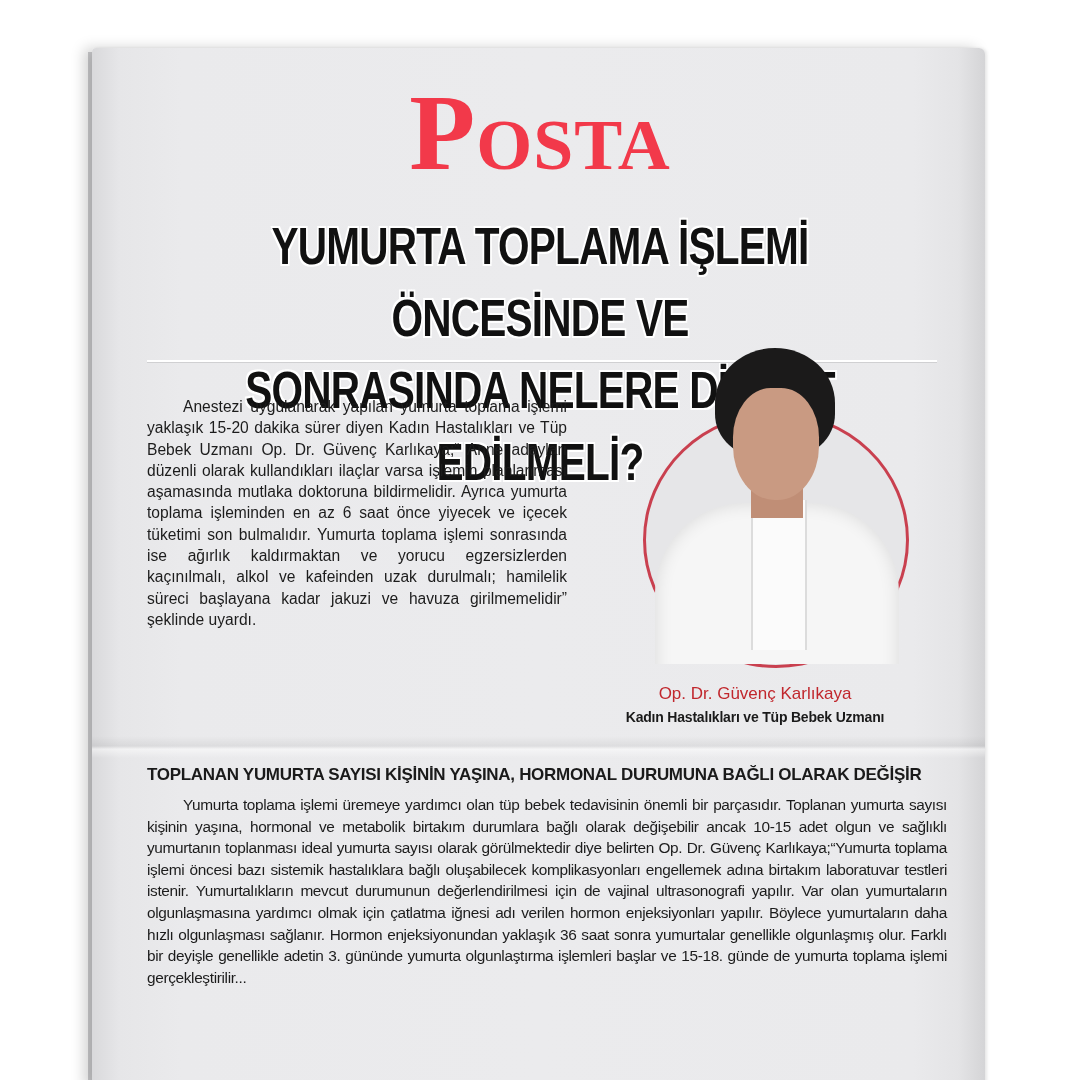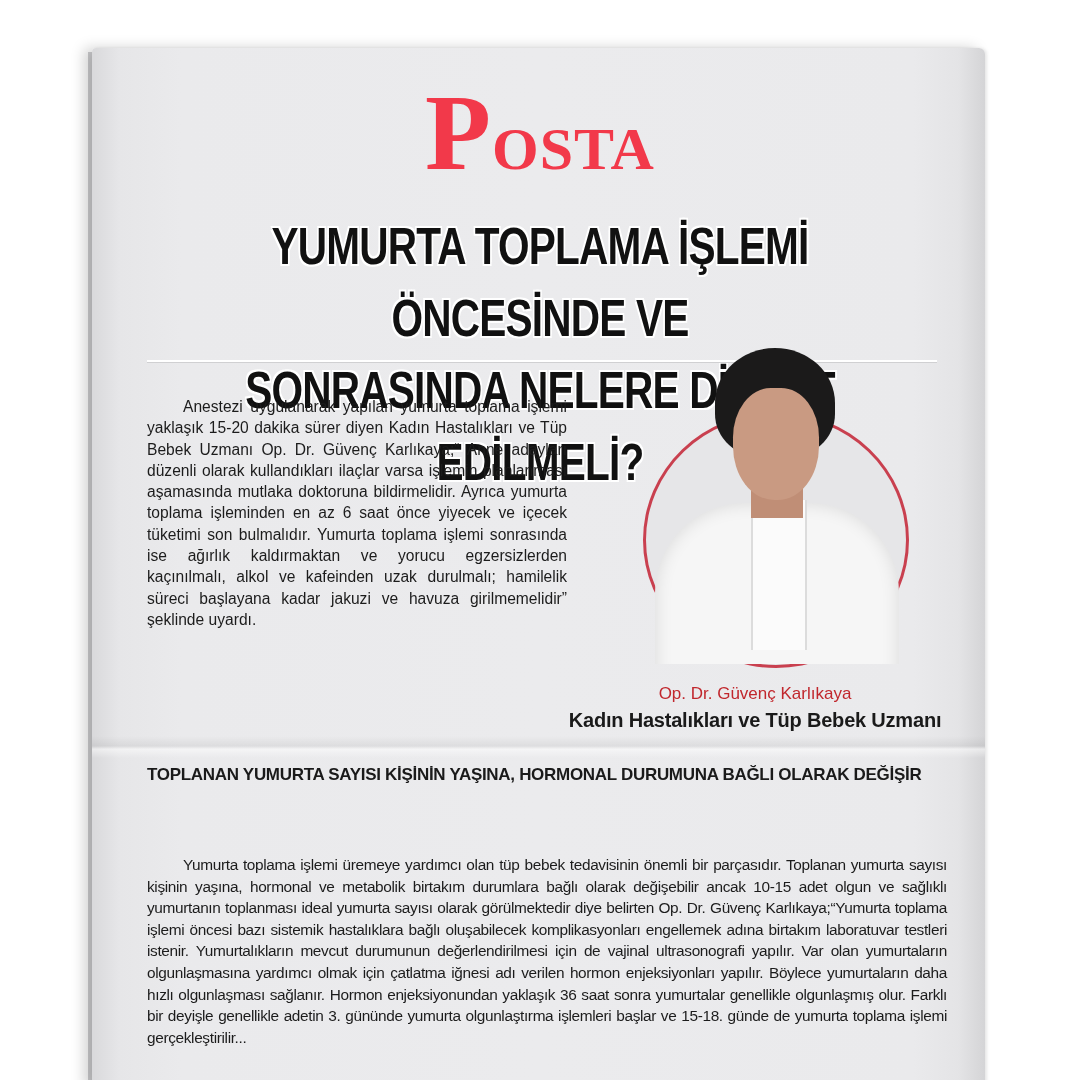--- a/index.html
+++ b/index.html
@@ -21,21 +21,21 @@
   .fold {
     position:absolute; left:92px; top:736px; width:893px; height:22px;
     background:linear-gradient(180deg, rgba(0,0,0,0) 0%, rgba(0,0,0,0.06) 45%, rgba(255,255,255,0.5) 60%, rgba(255,255,255,0) 100%);
   }
   .masthead {
     position:absolute; left:0; width:1080px; top:78px; text-align:center;
     font-family:"Liberation Serif", serif; font-weight:bold;
     color:#f2394a; letter-spacing:1px;
   }
   .masthead .big { font-size:108px; line-height:110px; }
-  .masthead .small { font-size:60px; }
+  .masthead .small { font-size:72px; }
   .headline {
     position:absolute; left:110px; width:860px; top:210px;
     text-align:center; font-family:"Liberation Sans", sans-serif;
     font-weight:bold; color:#111;
     font-size:52px; line-height:72px;
     letter-spacing:-1px;
     transform:scaleX(0.78); transform-origin:center;
     -webkit-text-stroke:0;
     text-shadow: 0 0 2px #fff, 0 0 2px #fff, 2px 2px 0 #fff, -2px -2px 0 #fff, 2px -2px 0 #fff, -2px 2px 0 #fff;
   }
@@ -64,29 +64,29 @@
   .face { position:absolute; left:82px; top:40px; width:86px; height:112px; background:#c99a82; border-radius:44% 44% 48% 48%; }
   .neck { position:absolute; left:100px; top:130px; width:52px; height:40px; background:#c08e76; }
   .coat { position:absolute; left:4px; top:155px; width:244px; height:180px; background:#f6f6f6; border-radius:90px 90px 0 0; box-shadow:inset 0 0 18px rgba(0,0,0,0.12); }
   .shirt { position:absolute; left:100px; top:152px; width:52px; height:150px; background:#fbfbfb; border-left:2px solid #dcdcdc; border-right:2px solid #dcdcdc; }
   .caption-name {
     position:absolute; left:560px; width:390px; top:684px; text-align:center;
     font-weight:normal; font-size:17px; color:#c1272d;
   }
   .caption-title {
     position:absolute; left:560px; width:390px; top:709px; text-align:center;
-    font-weight:bold; font-size:20px; color:#1a1a1a; letter-spacing:-0.2px;
+    font-weight:bold; font-size:14px; color:#1a1a1a; letter-spacing:-0.2px;
   }
   .subhead {
     position:absolute; left:147px; top:765px; width:800px;
     font-weight:bold; font-size:17px; color:#1a1a1a; letter-spacing:-0.3px;
     white-space:nowrap;
   }
   .col-full {
-    position:absolute; left:147px; top:854px; width:800px;
+    position:absolute; left:147px; top:794px; width:800px;
     font-family:"Liberation Sans", sans-serif;
     font-size:15.4px; line-height:21.6px; color:#1c1c1c;
     text-align:justify; text-indent:36px; letter-spacing:-0.35px;
   }
 </style>
 </head>
 <body>
 
 <div class="paper-edge-left"></div>
 <div class="paper"></div>

